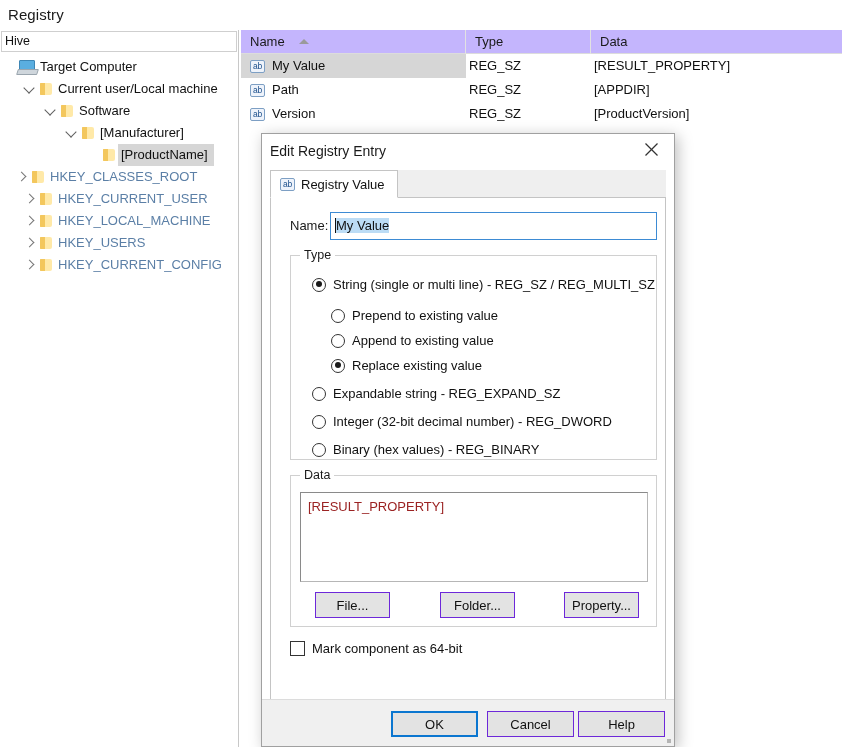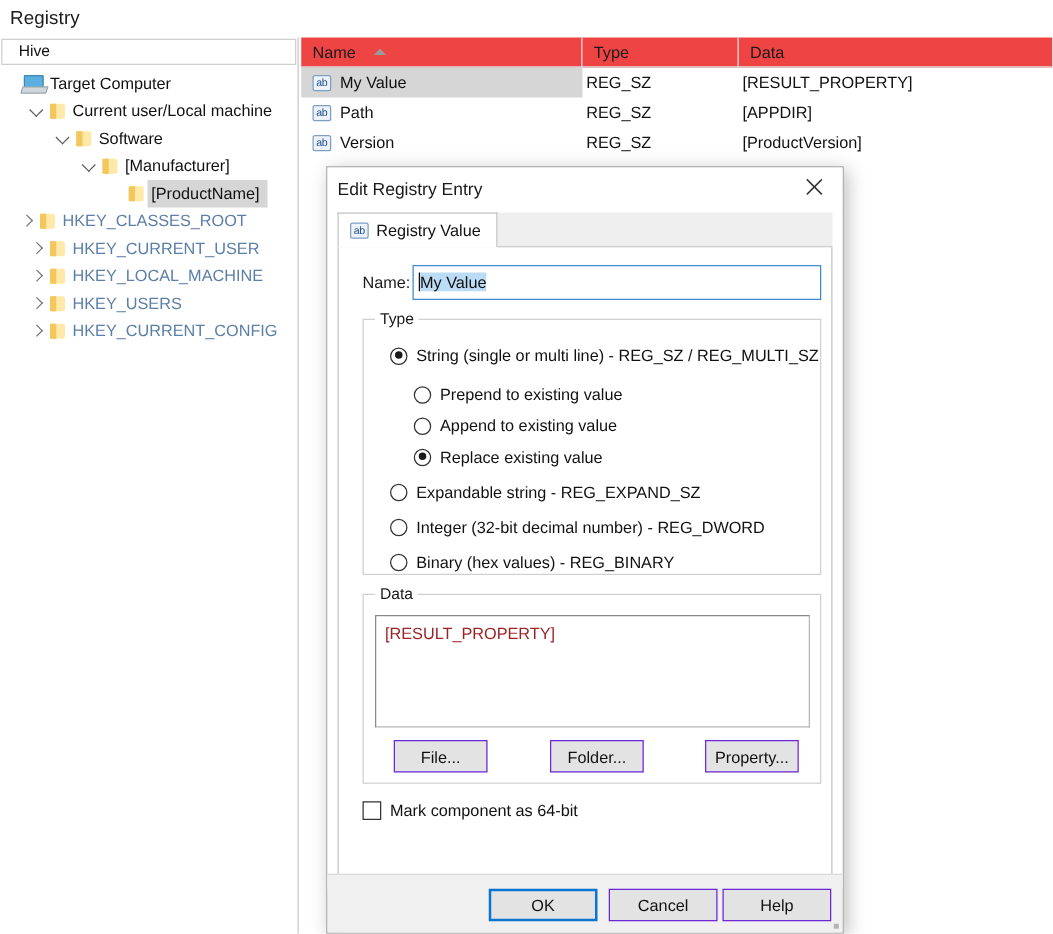--- a/index.html
+++ b/index.html
@@ -26,21 +26,21 @@
     width: 239px; height: 717px;
     background: #ffffff;
     border-right: 1px solid #c8c8c8;
   }
   .tree-header {
     position: absolute; left: 1px; top: 1px;
     width: 236px; height: 21px;
     border: 1px solid #cfcfcf;
     background: #ffffff;
     font-size: 12.5px; color: #111;
-    padding-left: 13px; line-height: 19px;
+    padding-left: 3px; line-height: 19px;
   }
   .tree-body { position:absolute; left:0; top:26px; width:238px; }
   .tree-row {
     position: relative; height: 22px; line-height: 22px;
     white-space: nowrap; font-size: 13px; color: #111;
     display: flex; align-items: center;
   }
   .tree-row .lbl { padding-left: 3px; padding-right:6px; }
   .tree-row.sel .lbl { background: #d6d6d6; }
   .tree-row.hkey .lbl { color: #5b7fa6; }
@@ -81,21 +81,21 @@
   }
   .pc-icon::after {
     content:""; position:absolute; left:0px; top:10px; width:19px; height:4px;
     background:#cfd6dc; border:1px solid #9aa5ae; border-radius:1px;
     transform: skewX(-18deg);
   }
 
   
   .listview { position:absolute; left:241px; top:30px; width:601px; height:717px; background:#fff; }
   .lv-header { position:absolute; left:0; top:0; width:601px; height:24px;
-    border-bottom: 1px solid #dcdcdc; background:#ef4444; }
+    border-bottom: 1px solid #dcdcdc; background:#c4b5fd; }
   .lv-col {
     position:absolute; top:0; height:24px; line-height:23px;
     font-size:13px; color:#1a1a1a; padding-left:9px;
     border-right:1px solid #e2e2e2;
   }
   .lv-col.c0 { left:0; width:225px; }
   .lv-col.c1 { left:225px; width:125px; }
   .lv-col.c2 { left:350px; width:251px; border-right:none; }
   .sort-arrow {
     display:inline-block; margin-left:14px; position:relative; top:-2px;

